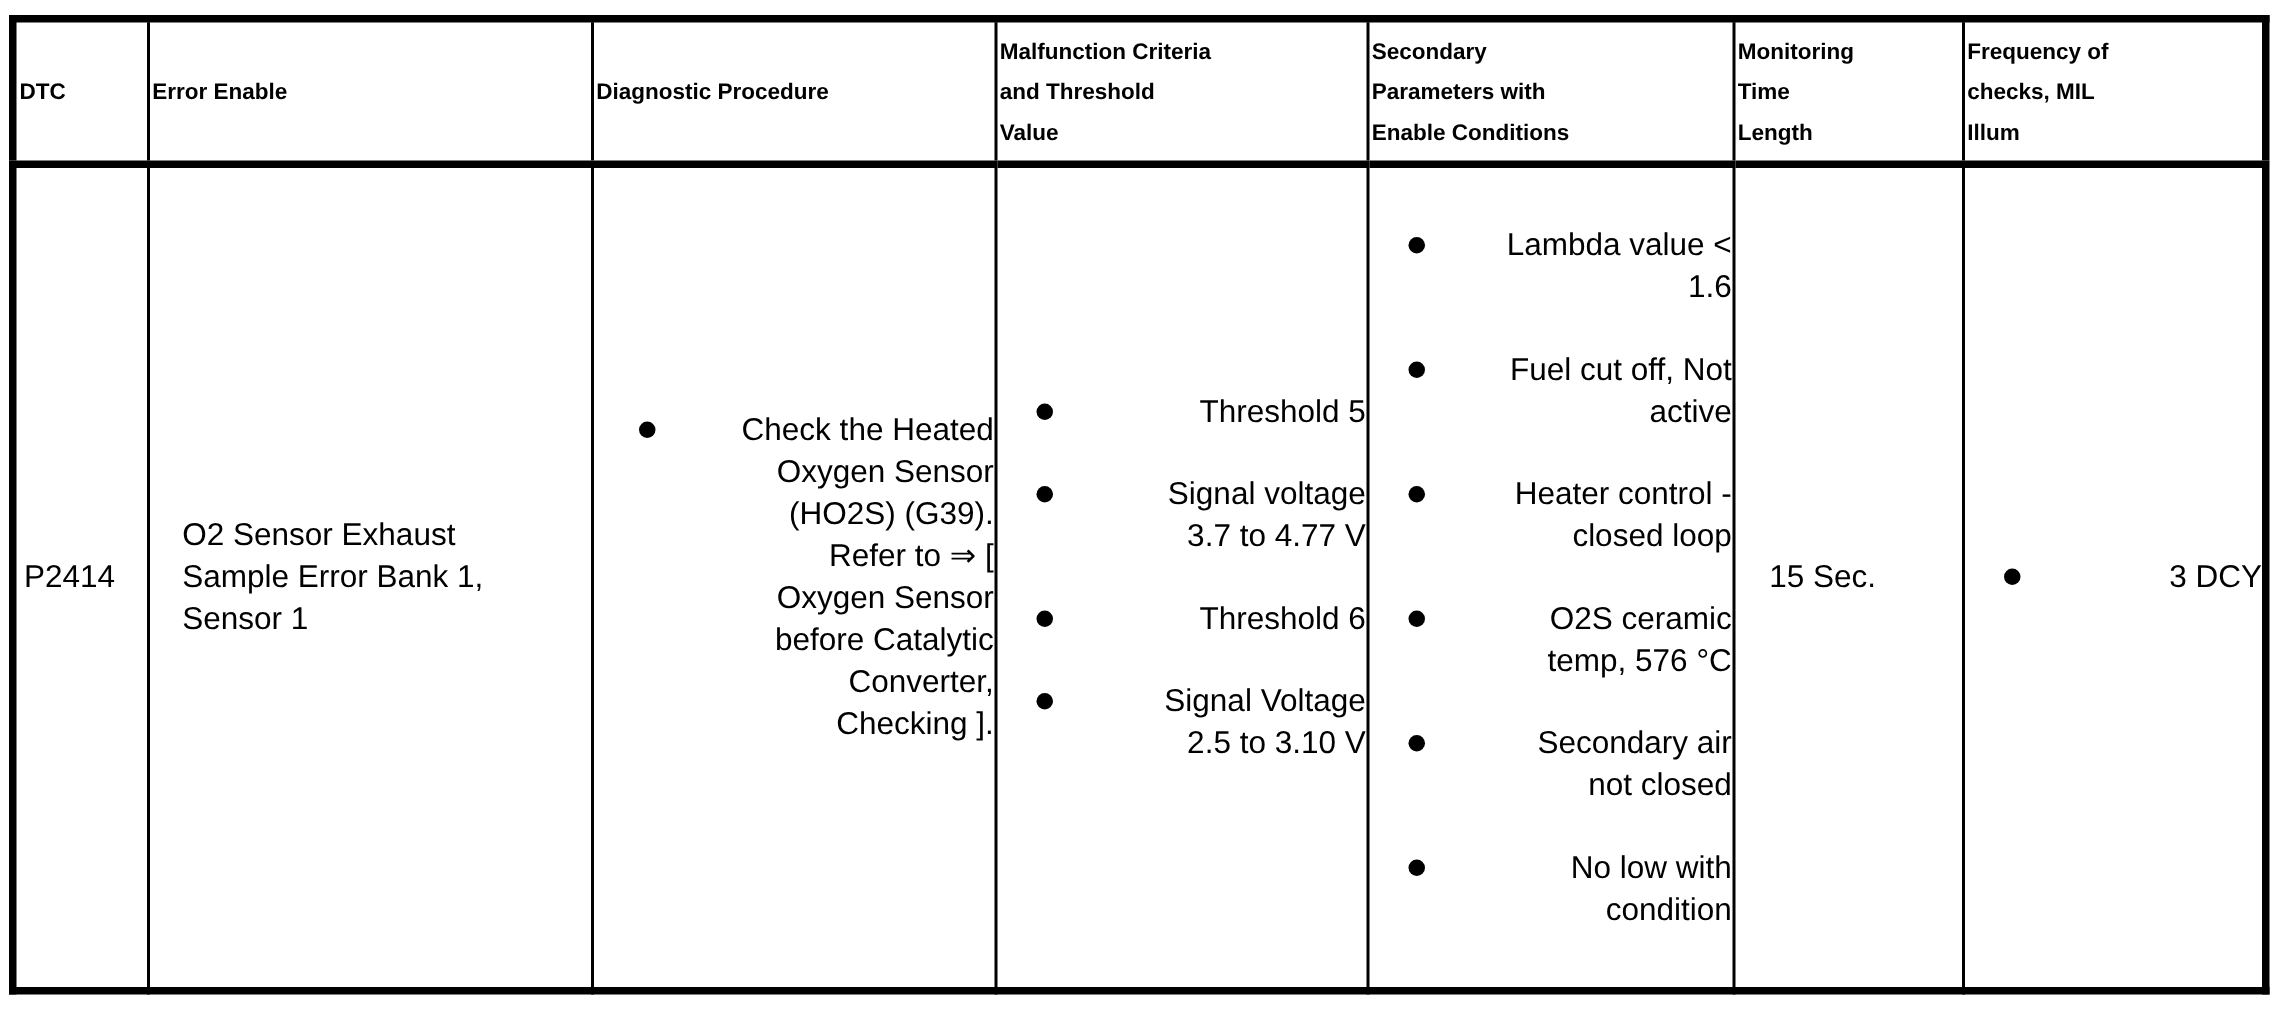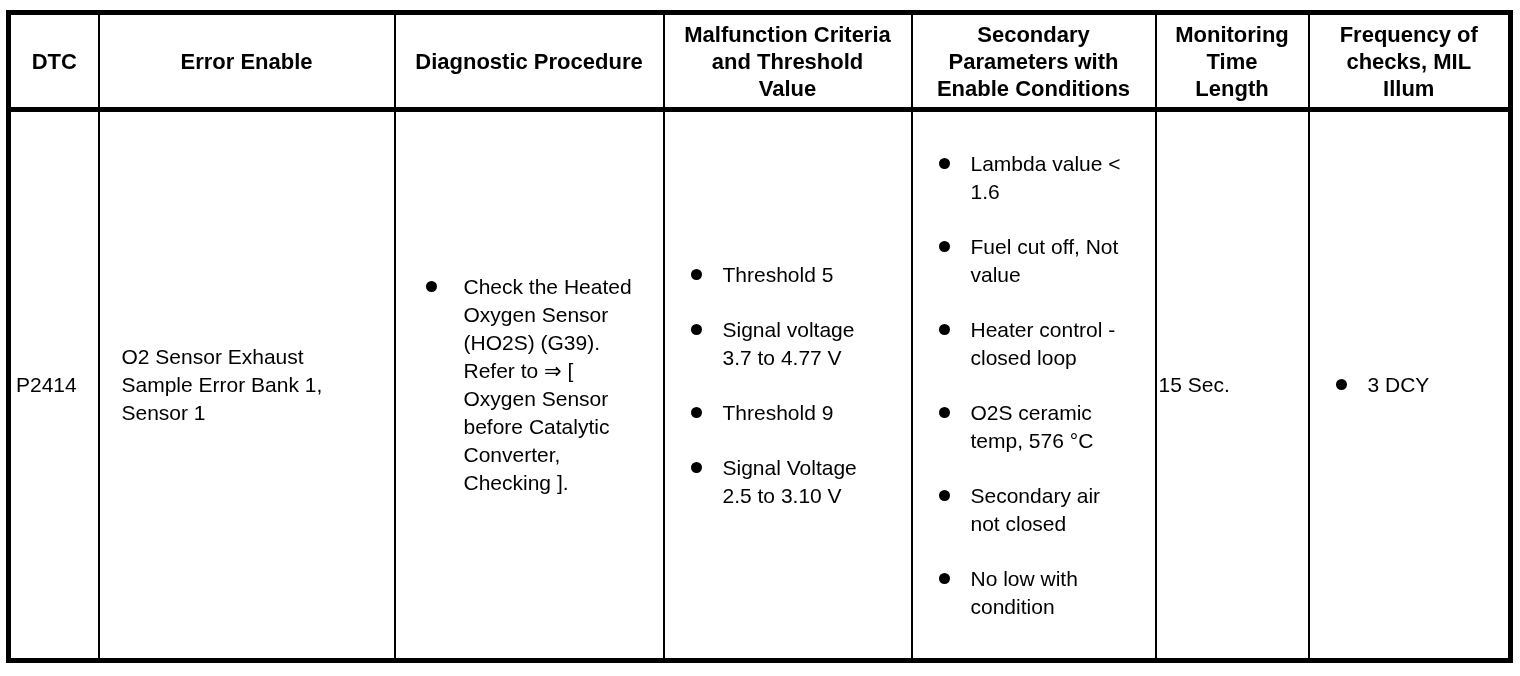--- a/index.html
+++ b/index.html
@@ -30,51 +30,52 @@
   col.c5 { width: 244px; }
   col.c6 { width: 153px; }
   col.c7 { width: 202px; }
   th, td {
     border: 2px solid #000000;
     overflow: hidden;
   }
   thead th {
     height: 92px;
     border-bottom: 5px solid #000000;
-    font-size: 22px;
+    font-size: 15px;
     font-weight: bold;
     line-height: 27px;
-    text-align: center;
+    text-align: left;
     vertical-align: middle;
     white-space: pre-line;
     padding: 0 2px;
     margin-left: 17px;
   }
   tbody td {
     height: 546px;
     font-size: 21px;
     line-height: 28px;
     vertical-align: middle;
     padding: 0;
   }
   .pre { white-space: pre-line; }
   td.dtc-cell { padding-left: 5px; }
   td.msg-cell { padding-left: 22px; }
-  td.time-cell { padding-left: 2px; }
+  td.time-cell { padding-left: 23px; }
   ul.bullets {
     list-style: none;
     margin: 0;
     padding: 0 0 0 26px;
   }
   ul.bullets.tight { padding-left: 30px; }
   ul.bullets li {
     position: relative;
     padding-left: 32px;
     margin: 0 0 27px 0;
     white-space: pre-line;
+    text-align: right;
   }
   ul.bullets.tight li { padding-left: 38px; }
   ul.bullets li:last-child { margin-bottom: 0; }
   .dot {
     position: absolute;
     left: 0;
     top: 8px;
     width: 11px;
     height: 11px;
     border-radius: 50%;
@@ -133,31 +134,31 @@
 before Catalytic
 Converter,
 Checking ].</span></li>
         </ul>
       </td>
       <td>
         <ul class="bullets">
           <li><span class="dot"></span><span>Threshold 5</span></li>
           <li><span class="dot"></span><span>Signal voltage
 3.7 to 4.77 V</span></li>
-          <li><span class="dot"></span><span>Threshold 9</span></li>
+          <li><span class="dot"></span><span>Threshold 6</span></li>
           <li><span class="dot"></span><span>Signal Voltage
 2.5 to 3.10 V</span></li>
         </ul>
       </td>
       <td>
         <ul class="bullets">
           <li><span class="dot"></span><span>Lambda value &lt;
 1.6</span></li>
           <li><span class="dot"></span><span>Fuel cut off, Not
-value</span></li>
+active</span></li>
           <li><span class="dot"></span><span>Heater control -
 closed loop</span></li>
           <li><span class="dot"></span><span>O2S ceramic
 temp, 576 °C</span></li>
           <li><span class="dot"></span><span>Secondary air
 not closed</span></li>
           <li><span class="dot"></span><span>No low with
 condition</span></li>
         </ul>
       </td>

